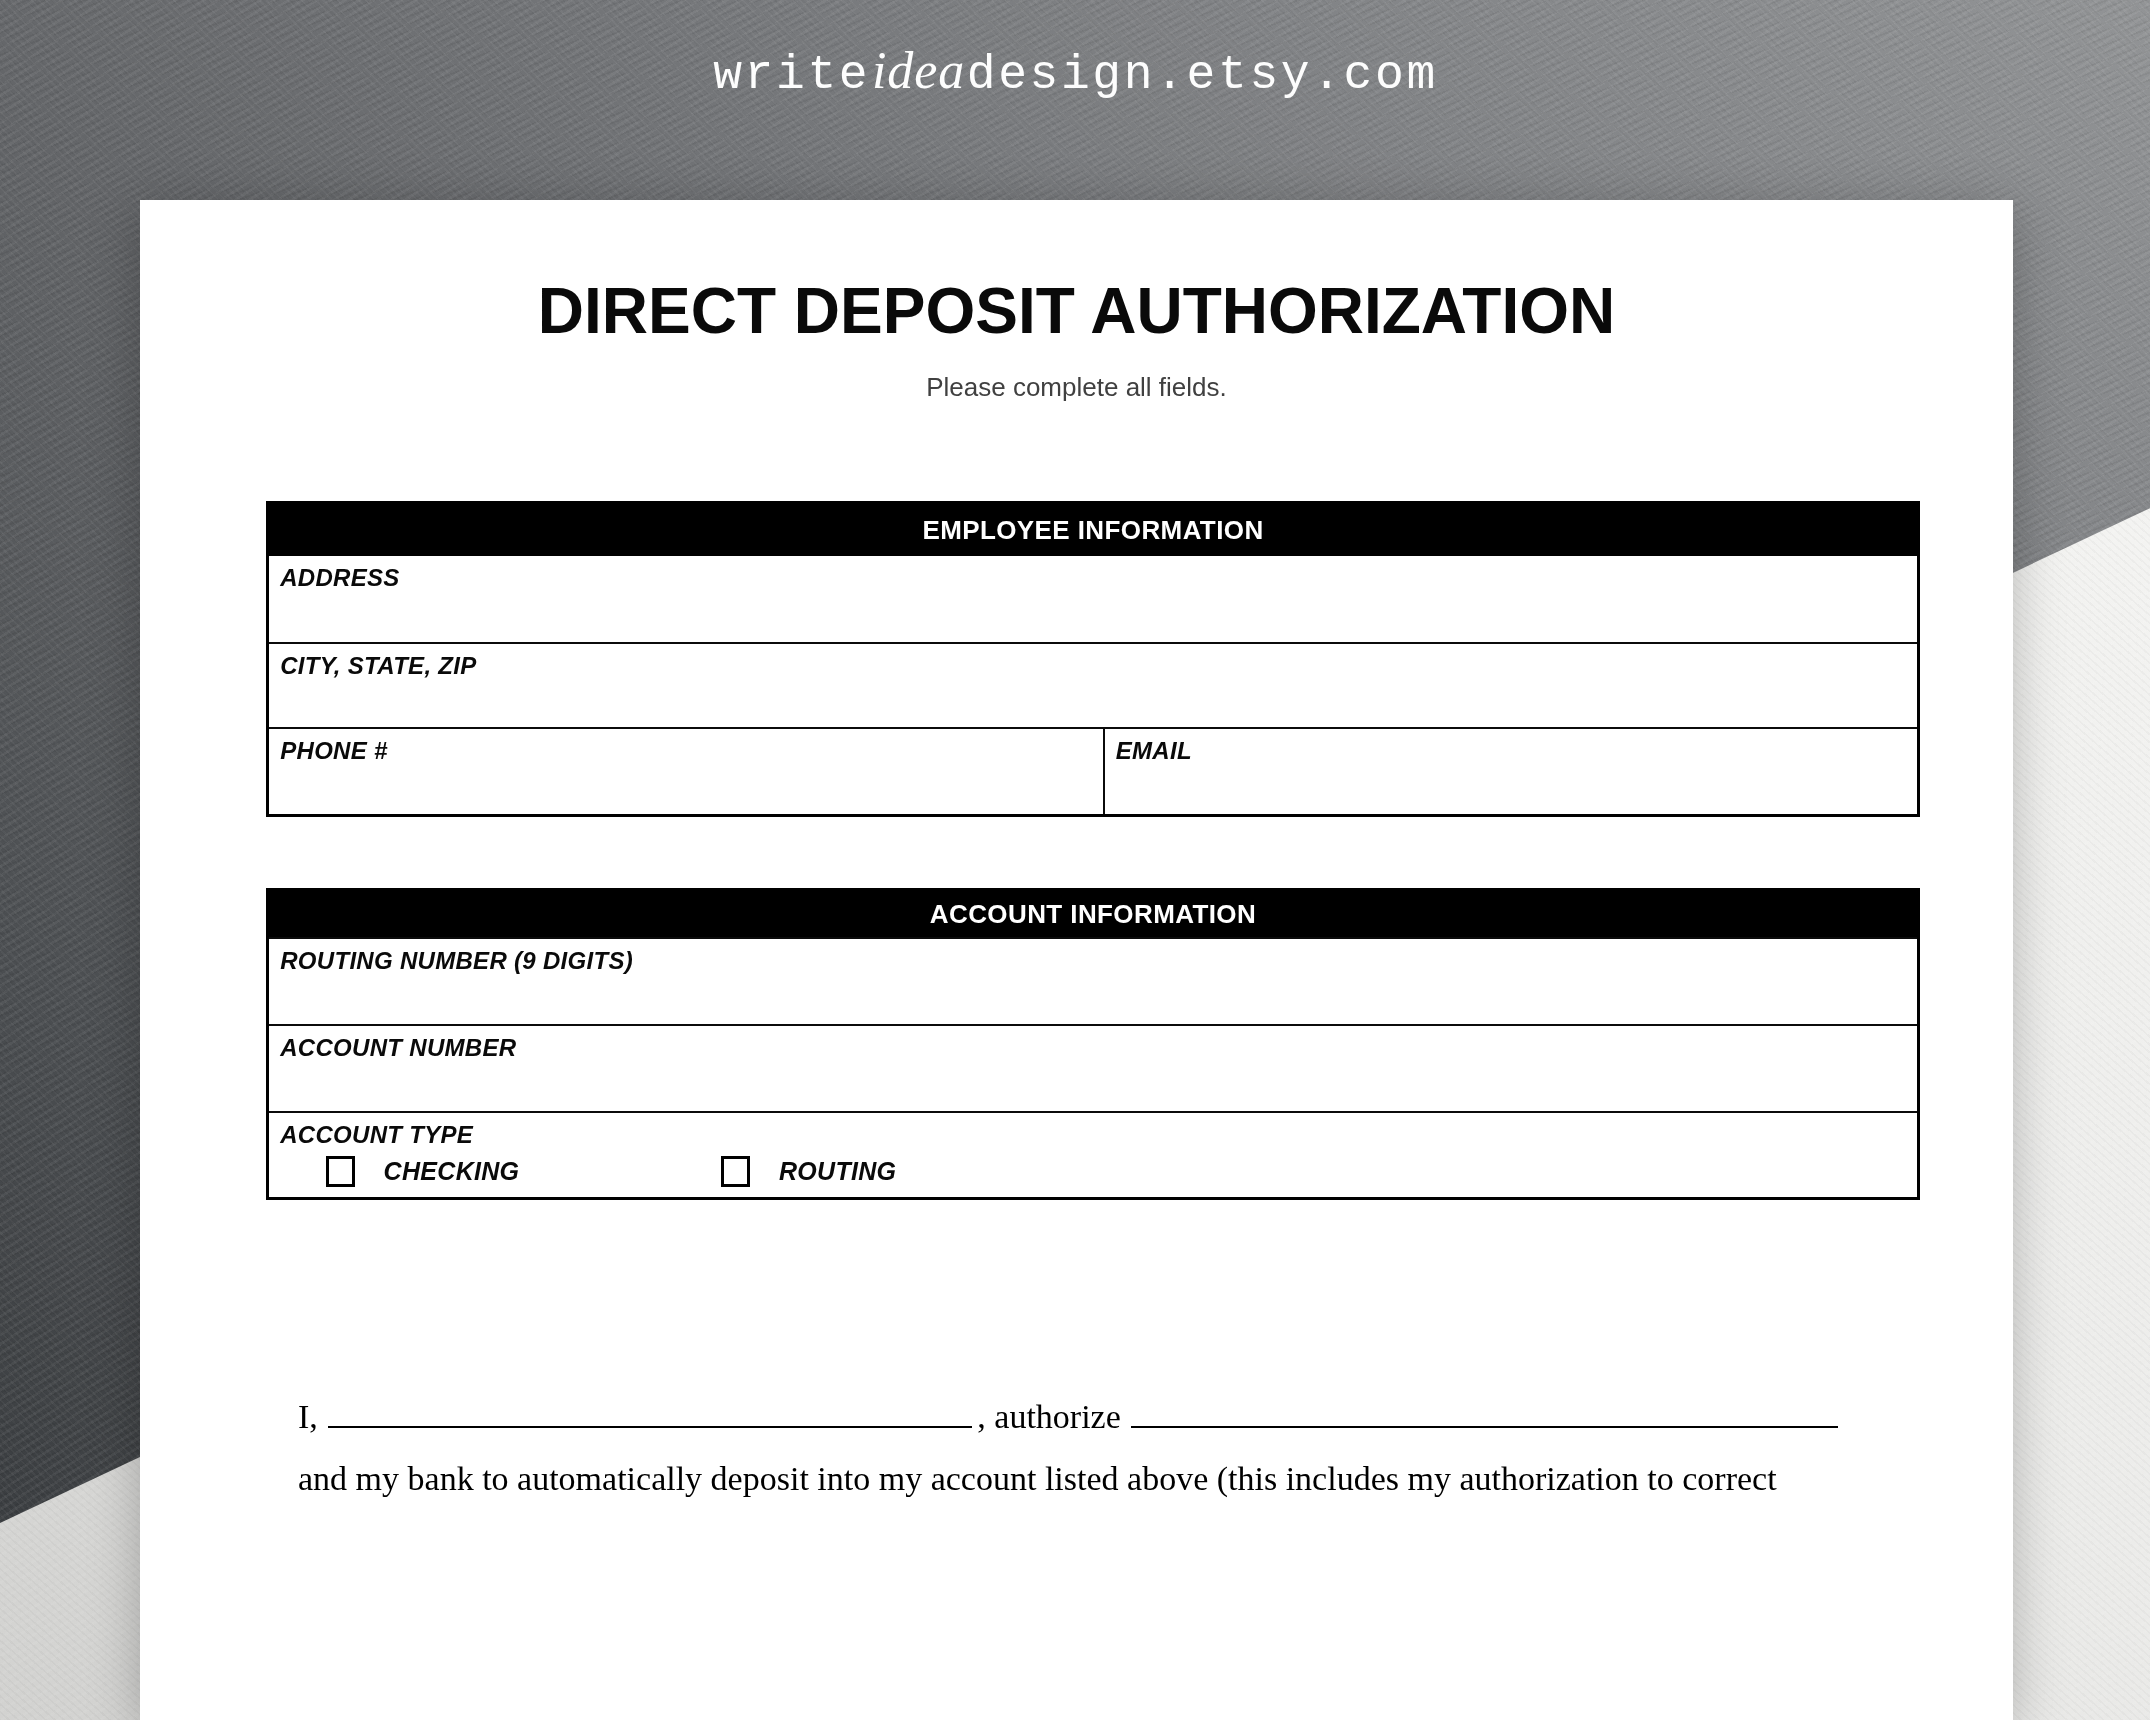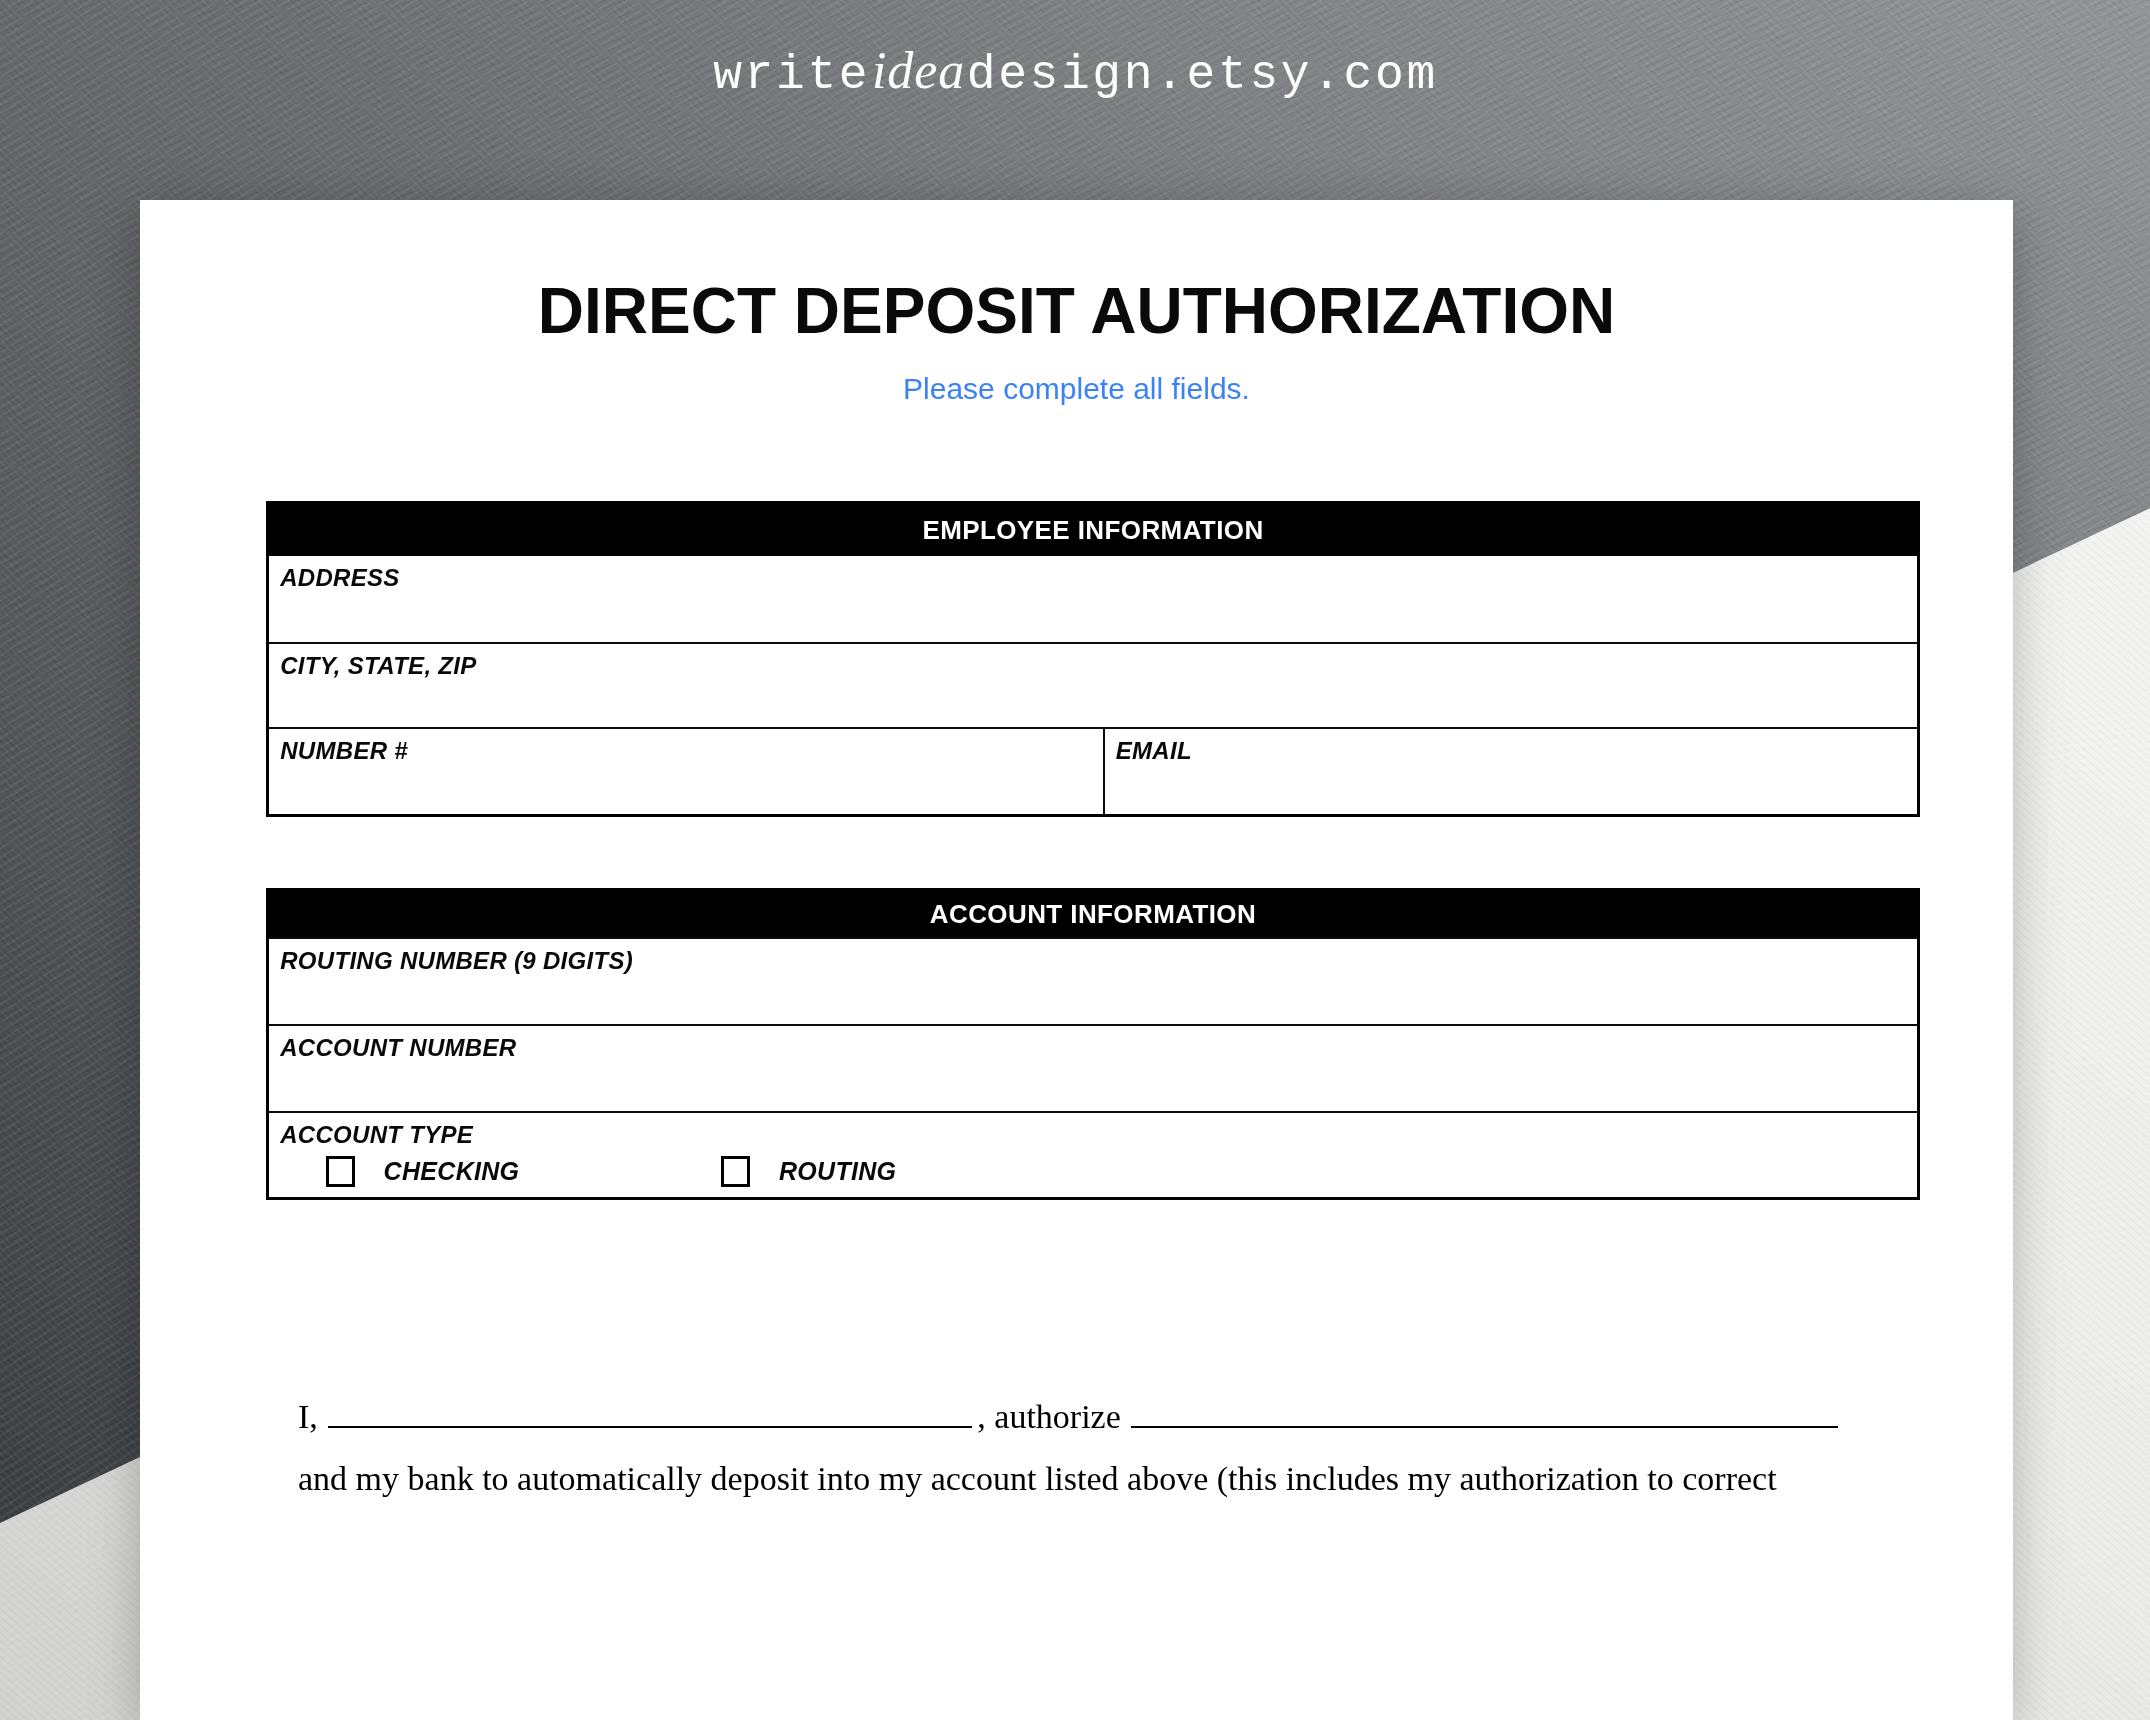--- a/index.html
+++ b/index.html
@@ -64,21 +64,21 @@
 
   .doc-title {
     position: absolute; top: 74px; left: 0; width: 100%;
     text-align: center;
     font-size: 64px; font-weight: bold; color: #0a0a0a;
     letter-spacing: 0px;
   }
   .doc-subtitle {
     position: absolute; top: 172px; left: 0; width: 100%;
     text-align: center;
-    font-size: 30px; color: #3b82f6;
+    font-size: 26px; color: #404040;
   }
 
   
   .form-table {
     position: absolute;
     left: 126px; width: 1654px;
     border: 3.4px solid #000;
     box-sizing: border-box;
     background: #fff;
   }
@@ -177,21 +177,21 @@
       <div class="t-row first h-100">
         <div class="row-label">ADDRESS</div>
       </div>
 
       <div class="t-row h-99">
         <div class="row-label">CITY, STATE, ZIP</div>
       </div>
 
       <div class="t-row h-101 split-row">
         <div class="split-cell left">
-          <div class="row-label">NUMBER #</div>
+          <div class="row-label">PHONE #</div>
         </div>
         <div class="split-cell right">
           <div class="row-label">EMAIL</div>
         </div>
       </div>
     </div>
 
     <div class="form-table t-account">
       <div class="t-header">ACCOUNT INFORMATION</div>
 

